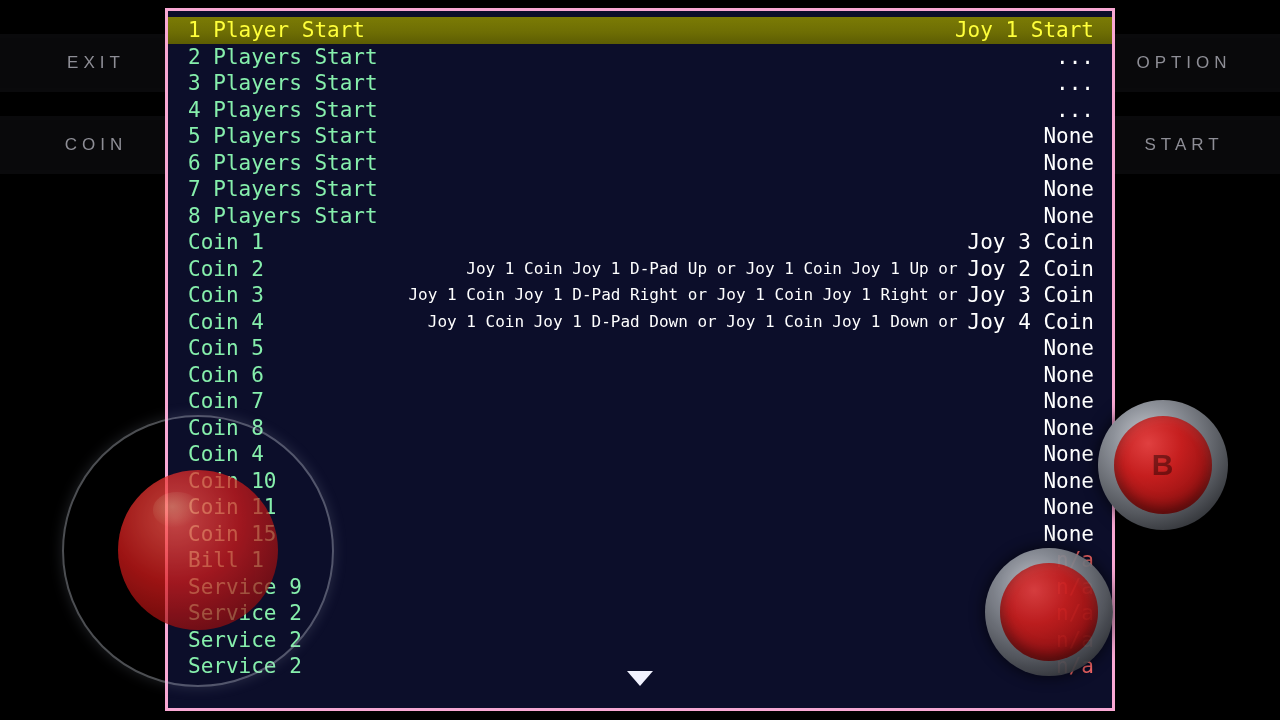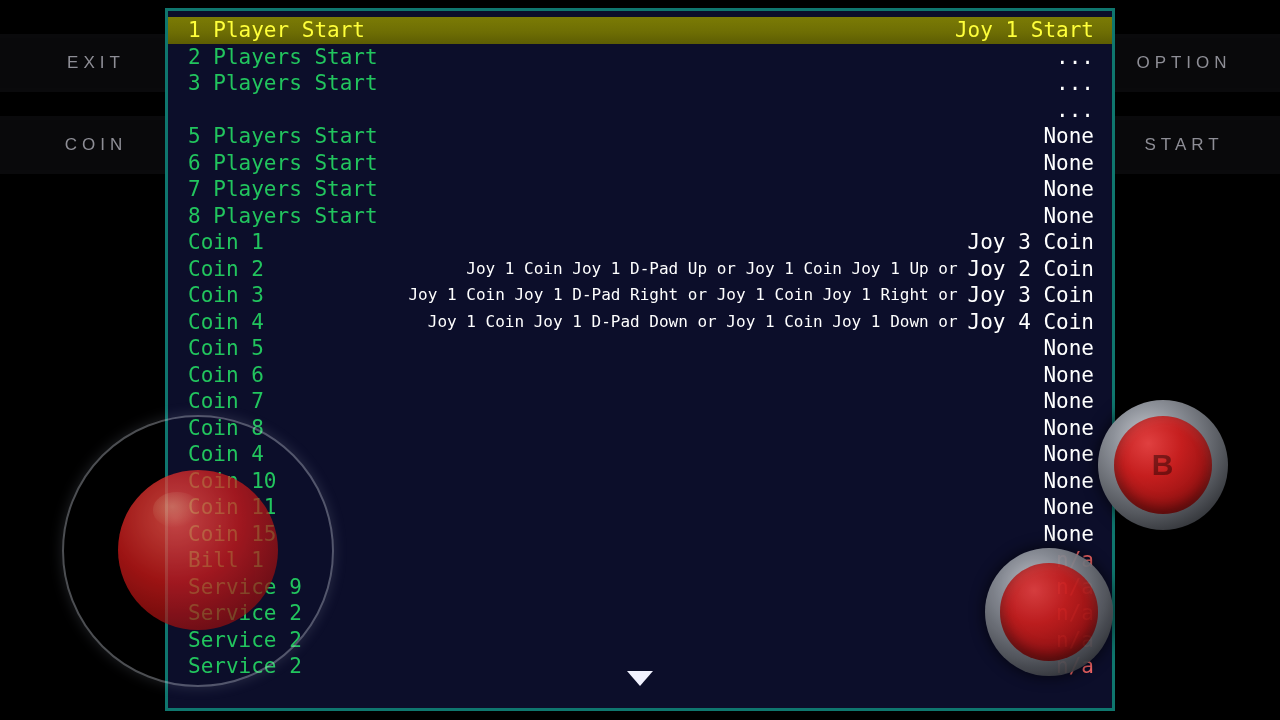--- a/index.html
+++ b/index.html
@@ -37,21 +37,21 @@
   #btn-start  { right: -40px; top: 116px; width: 200px; height: 58px; padding-right: 36px; }
 
   
   #menu-panel {
     position: absolute;
     left: 165px;
     top: 8px;
     width: 950px;
     height: 703px;
     background: #0c0e2a;
-    border: 3px solid #0f766e;
+    border: 3px solid #f9a8d4;
     box-sizing: border-box;
     overflow: hidden;
   }
   #menu-list {
     position: absolute;
     left: 0; top: 0; right: 0;
     padding-top: 6px;
   }
   .menu-row {
     position: relative;
@@ -59,21 +59,21 @@
     line-height: 26.5px;
     display: flex;
     align-items: center;
     padding: 0 18px 0 20px;
     box-sizing: border-box;
     white-space: nowrap;
   }
   .menu-row .row-label {
     flex: 0 0 auto;
     font-size: 21px;
-    color: #22c55e;
+    color: #86efac;
     letter-spacing: 0px;
   }
   .menu-row .row-mid {
     flex: 1 1 auto;
     text-align: right;
     font-size: 16px;
     color: #ffffff;
     padding-right: 10px;
     overflow: hidden;
   }
@@ -205,20 +205,21 @@
           <span class="row-label">2 Players Start</span>
           <span class="row-mid"></span>
           <span class="row-value">...</span>
         </div>
         <div class="menu-row">
           <span class="row-label">3 Players Start</span>
           <span class="row-mid"></span>
           <span class="row-value">...</span>
         </div>
         <div class="menu-row">
+          <span class="row-label">4 Players Start</span>
           <span class="row-mid"></span>
           <span class="row-value">...</span>
         </div>
         <div class="menu-row">
           <span class="row-label">5 Players Start</span>
           <span class="row-mid"></span>
           <span class="row-value">None</span>
         </div>
         <div class="menu-row">
           <span class="row-label">6 Players Start</span>

